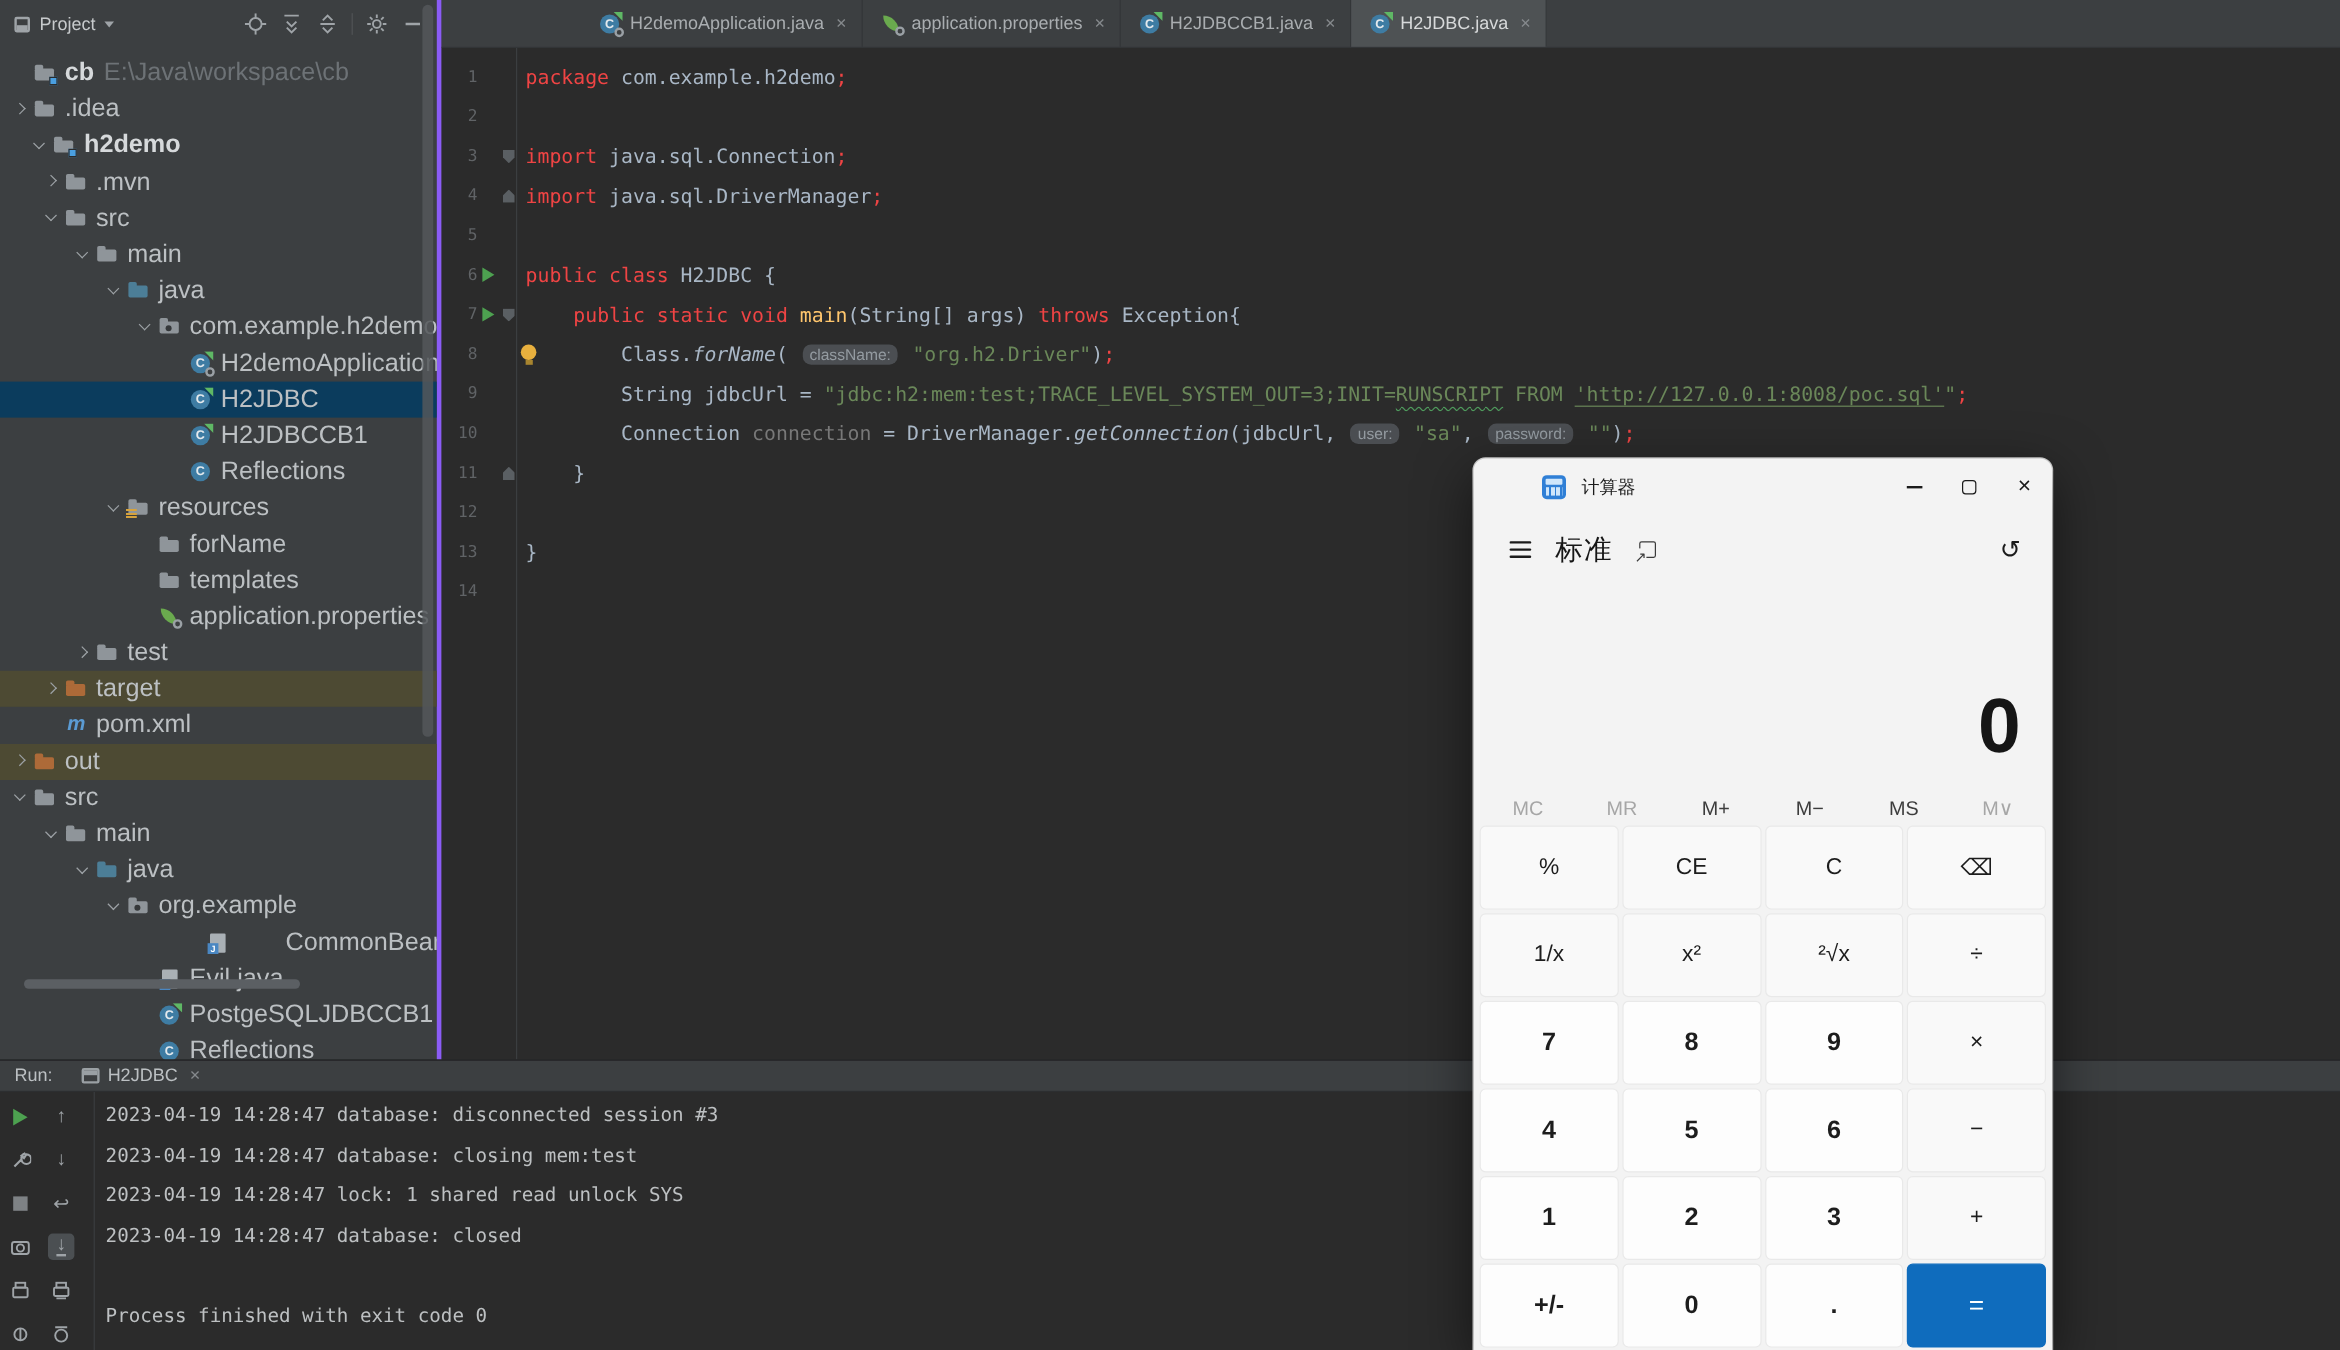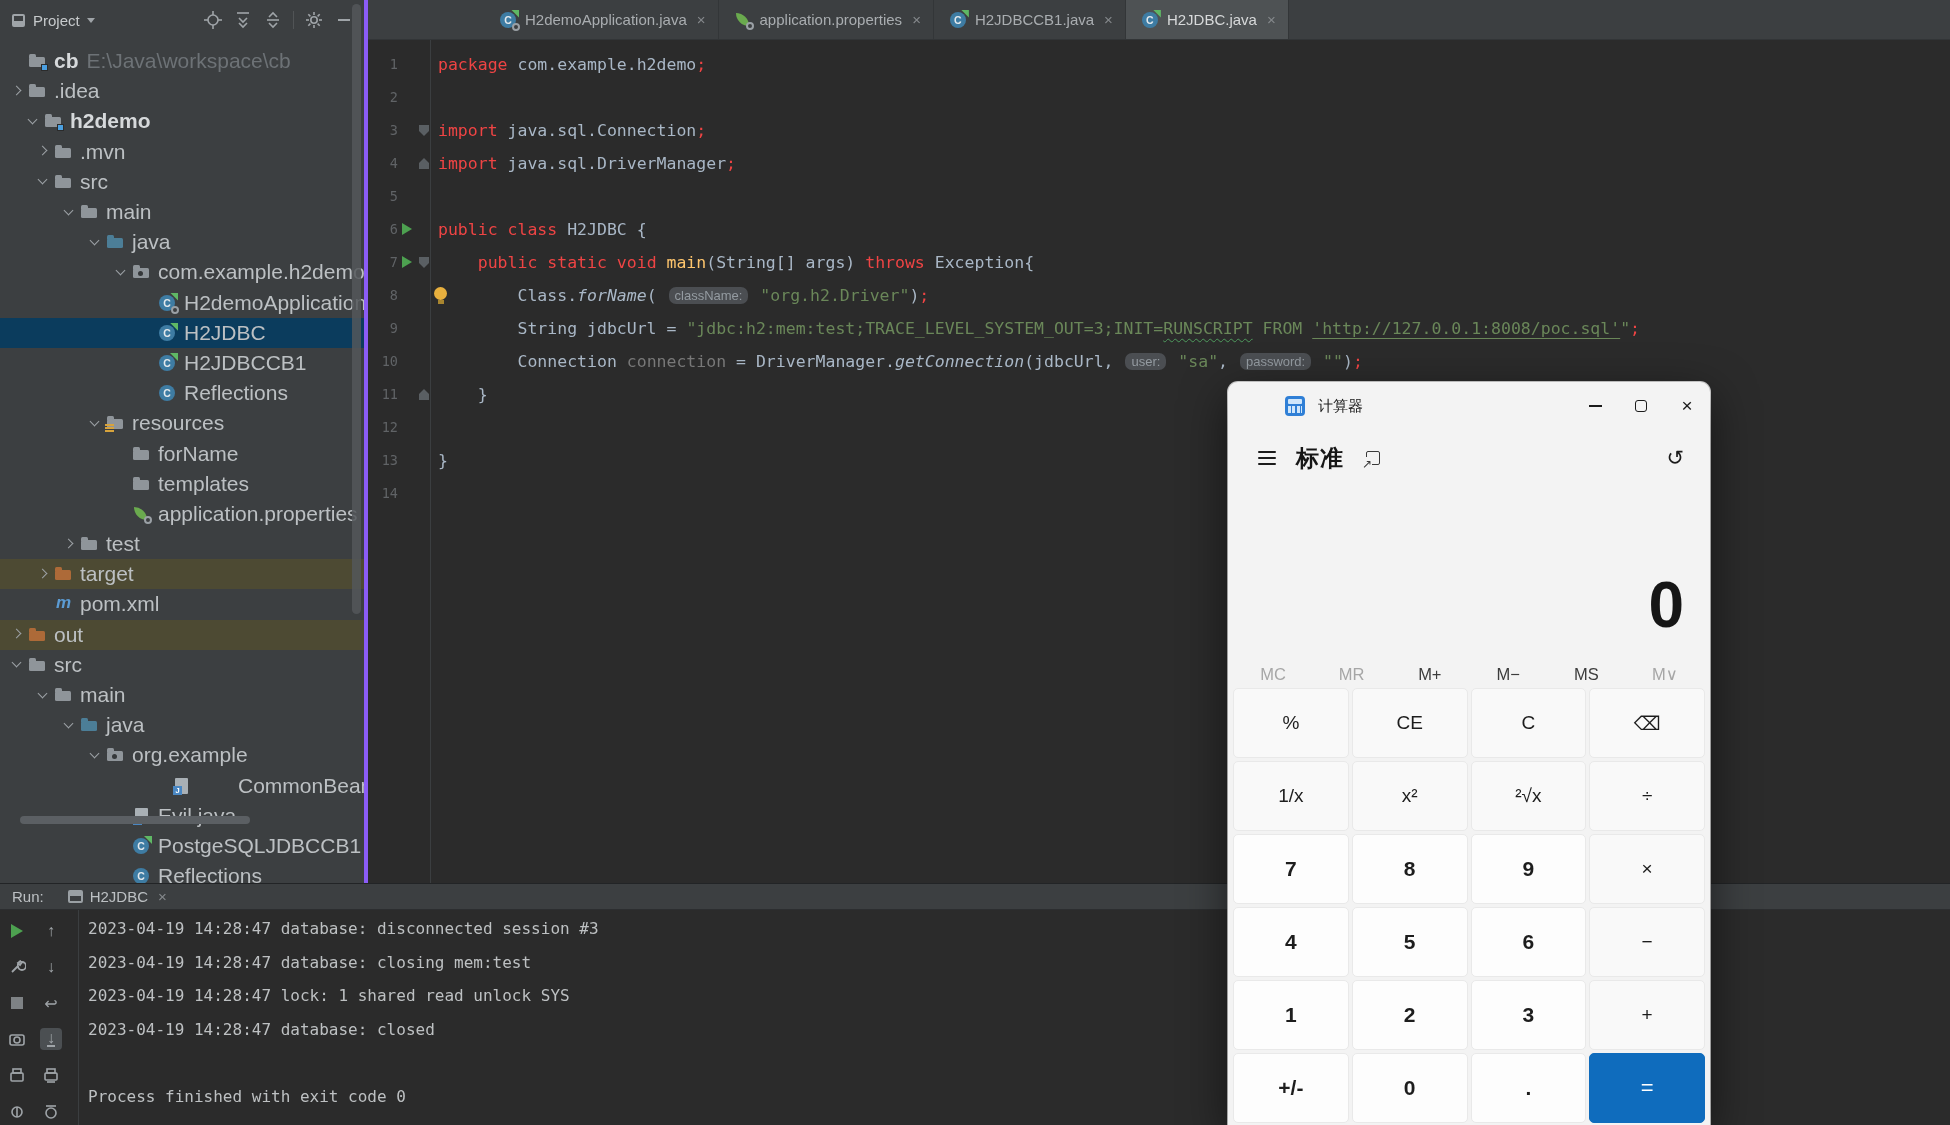--- a/index.html
+++ b/index.html
@@ -113,21 +113,21 @@
       background:repeating-linear-gradient(90deg,#cfe6fb 0 3px, transparent 3px 4.5px); }
   #calc-title-text { font-size:15px; color:#1b1b1b; }
   #calc-controls { margin-left:auto; display:flex; height:100%; }
   .wbtn { width:46px; height:100%; display:flex; align-items:center; justify-content:center; color:#1b1b1b; cursor:pointer; }
   .wbtn .minline { width:13px; height:1.6px; background:#1b1b1b; }
   .wbtn .maxbox { width:12px; height:12px; border:1.6px solid #1b1b1b; border-radius:3px; }
   .wbtn.close { font-size:19px; }
   #calc-mode { position:absolute; left:0; right:0; top:53px; height:46px; display:flex; align-items:center; }
   .hamb { width:18px; margin:0 20px 0 30px; display:flex; flex-direction:column; gap:4px; cursor:pointer; }
   .hamb i { height:2px; background:#1b1b1b; border-radius:1px; }
-  #calc-mode-text { font-size:23px; font-weight:700; color:#161616; letter-spacing:1px; }
+  #calc-mode-text { font-size:23px; font-weight:400; color:#161616; letter-spacing:1px; }
   .pin-icon { margin-left:22px; width:14px; height:14px; border:1.6px solid #3a3a3a; border-radius:2px; position:relative; cursor:pointer; }
   .pin-icon::after { content:"↗"; position:absolute; left:-6px; bottom:-7px; font-size:12px; color:#3a3a3a; background:#f3f3f3; padding-left:1px; }
   .hist-icon { margin-left:auto; margin-right:26px; font-size:21px; color:#1b1b1b; cursor:pointer; }
   #calc-display { position:absolute; left:0; right:0; top:120px; height:140px; display:flex; align-items:flex-end; justify-content:flex-end; padding-right:26px; font-size:64px; font-weight:700; color:#161616; }
   #calc-mem { position:absolute; left:6px; right:6px; top:272px; height:40px; display:flex; }
   .mbtn { flex:1; display:flex; align-items:center; justify-content:center; font-size:16.5px; color:#3c3c3c; cursor:pointer; }
   .mbtn.dis { color:#a6a6a6; }
   #calc-keys { position:absolute; left:5px; right:5px; top:306px; display:grid; grid-template-columns:repeat(4,1fr); gap:3px; grid-auto-rows:70px; }
   .key { display:flex; align-items:center; justify-content:center; border:1px solid #e9e9e9; border-radius:5px; font-size:19px; color:#1d1d1d; background:#f9f9f9; cursor:pointer; }
   .key.num { background:#fdfdfd; font-size:21px; font-weight:700; }

